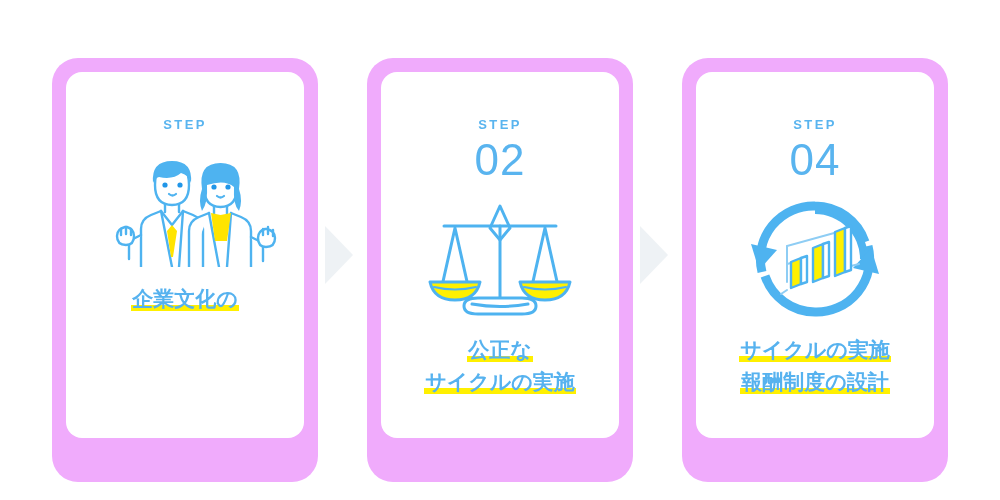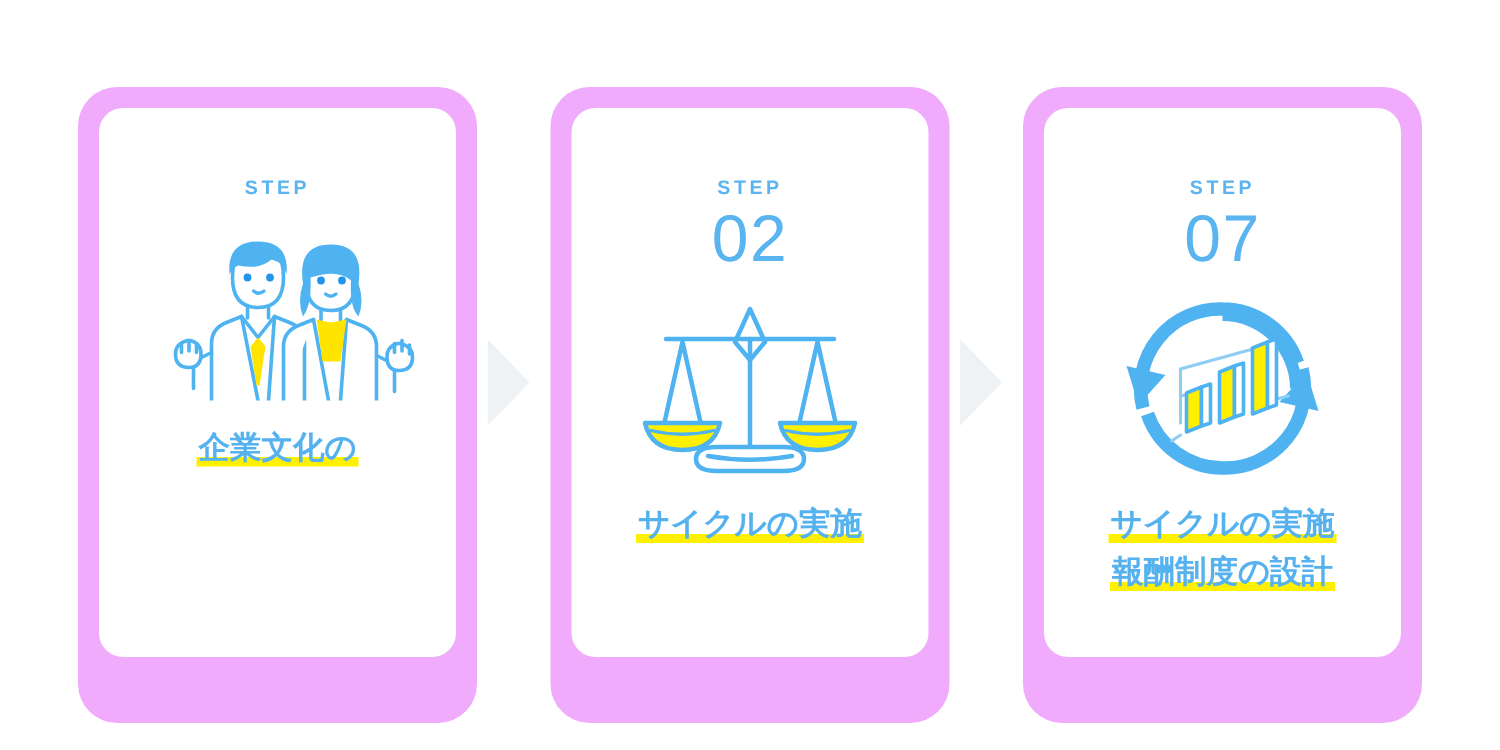--- a/index.html
+++ b/index.html
@@ -204,37 +204,38 @@
 
           <path d="M30 82 L80 82 Q76 100 55 100 Q34 100 30 82 Z" fill="#fff000" stroke="#4eb3f0" stroke-width="3" stroke-linejoin="round"></path>
           <path d="M34 87 q21 5 42 0" fill="none" stroke="#4eb3f0" stroke-width="2.2" stroke-linecap="round"></path>
 
           <path d="M120 82 L170 82 Q166 100 145 100 Q124 100 120 82 Z" fill="#fff000" stroke="#4eb3f0" stroke-width="3" stroke-linejoin="round"></path>
           <path d="M124 87 q21 5 42 0" fill="none" stroke="#4eb3f0" stroke-width="2.2" stroke-linecap="round"></path>
         </svg>
       </div>
 
       <div class="caption">
+        <span class="ln"><span class="hl">公正な</span></span>
         <span class="ln"><span class="hl">サイクルの実施</span></span>
       </div>
 
     </div>
   </div>
 
   <div class="connector a2">
     <svg viewBox="0 0 28 58" width="28" height="58" aria-hidden="true">
       <path d="M0 0 L28 29 L0 58 Z" fill="#eef2f5"></path>
     </svg>
   </div>
 
   <div class="card-outer c3">
     <div class="card-inner">
 
       <div class="step-word">STEP</div>
-      <div class="step-num">07</div>
+      <div class="step-num">04</div>
 
       <div class="illus">
         <svg viewBox="0 0 200 118" width="200" height="118" aria-hidden="true">
 
           <g fill="#4eb3f0">
 
             <path d="M100 6
                      A53 53 0 0 1 153 59
                      L145 59
                      A45 45 0 0 0 100 14 Z"></path>

